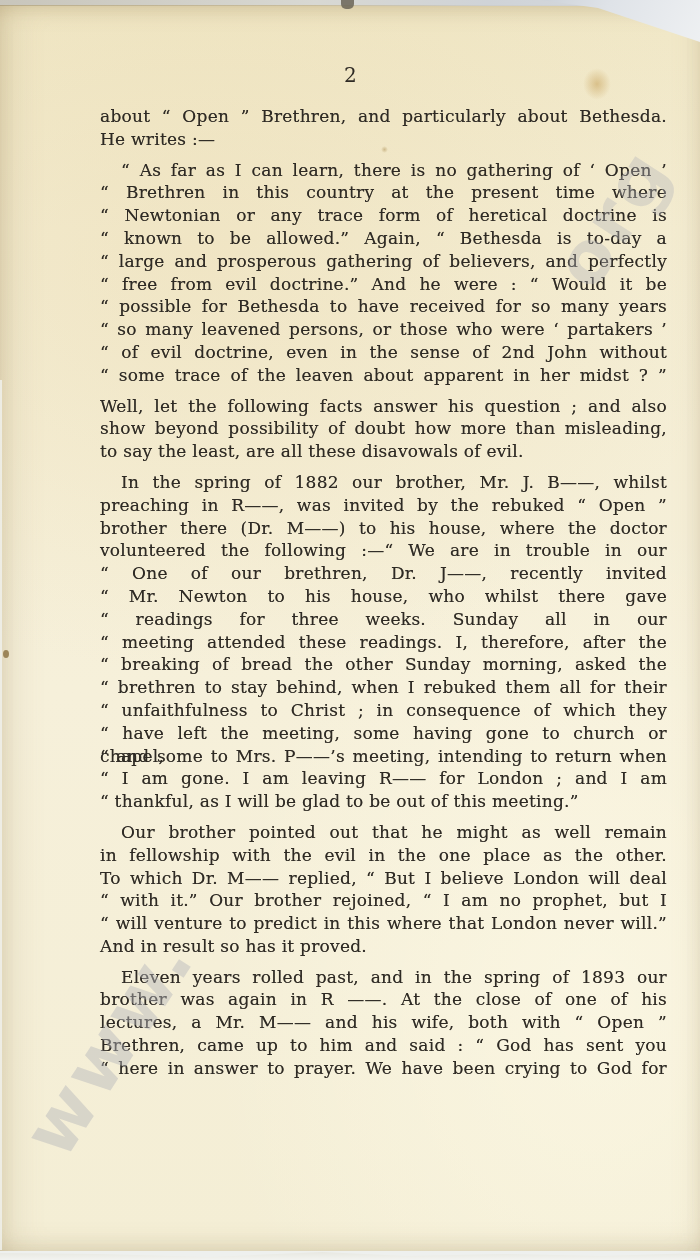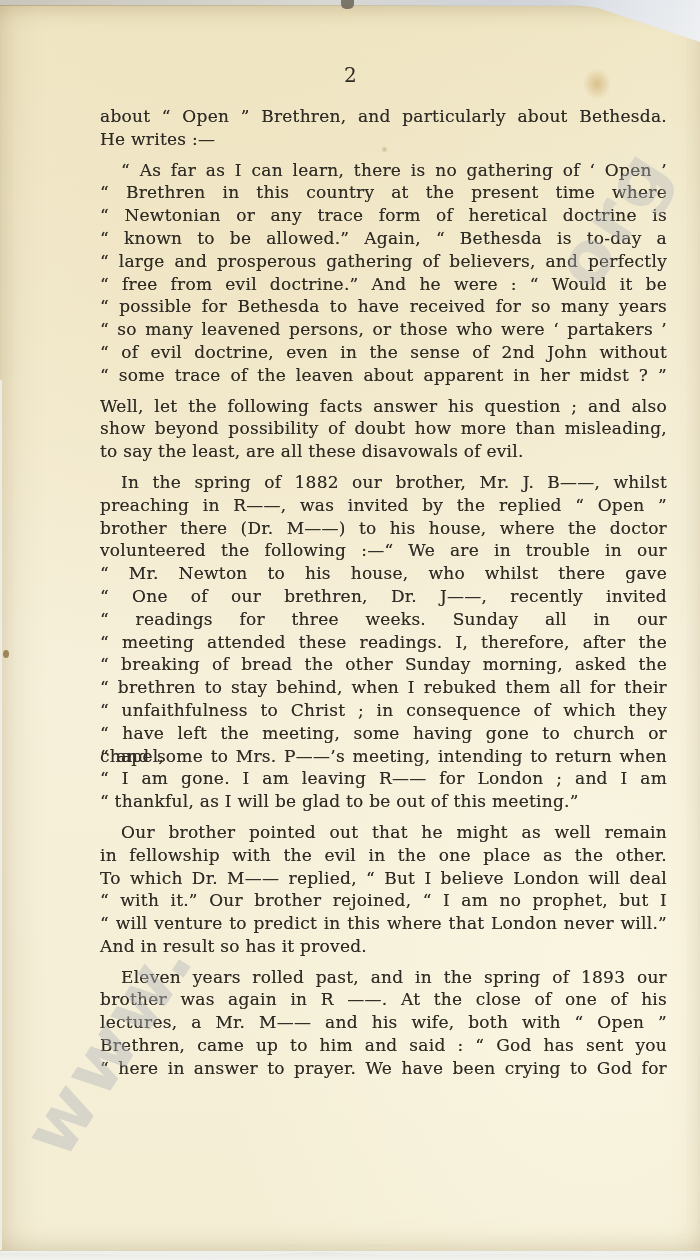--- a/index.html
+++ b/index.html
@@ -88,25 +88,25 @@
       <div class="line just">“ large and prosperous gathering of believers, and perfectly</div>
       <div class="line just">“ free from evil doctrine.” And he were : “ Would it be</div>
       <div class="line just">“ possible for Bethesda to have received for so many years</div>
       <div class="line just">“ so many leavened persons, or those who were ‘ partakers ’</div>
       <div class="line just">“ of evil doctrine, even in the sense of 2nd John without</div>
       <div class="line just">“ some trace of the leaven about apparent in her midst ? ”</div>
       <div class="line just gap">Well, let the following facts answer his question ; and also</div>
       <div class="line just">show beyond possibility of doubt how more than misleading,</div>
       <div class="line">to say the least, are all these disavowals of evil.</div>
       <div class="line just ind gap">In the spring of 1882 our brother, Mr. J. B——, whilst</div>
-      <div class="line just">preaching in R——, was invited by the replied “ Open ”</div>
+      <div class="line just">preaching in R——, was invited by the rebuked “ Open ”</div>
       <div class="line just">brother there (Dr. M——) to his house, where the doctor</div>
       <div class="line just">volunteered the following :—“ We are in trouble in our</div>
+      <div class="line just">“ One of our brethren, Dr. J——, recently invited</div>
       <div class="line just">“ Mr. Newton to his house, who whilst there gave</div>
-      <div class="line just">“ One of our brethren, Dr. J——, recently invited</div>
       <div class="line just">“ readings for three weeks. Sunday all in our</div>
       <div class="line just">“ meeting attended these readings. I, therefore, after the</div>
       <div class="line just">“ breaking of bread the other Sunday morning, asked the</div>
       <div class="line just">“ brethren to stay behind, when I rebuked them all for their</div>
       <div class="line just">“ unfaithfulness to Christ ; in consequence of which they</div>
       <div class="line just">“ have left the meeting, some having gone to church or chapel,</div>
       <div class="line just">“ and some to Mrs. P——’s meeting, intending to return when</div>
       <div class="line just">“ I am gone. I am leaving R—— for London ; and I am</div>
       <div class="line">“ thankful, as I will be glad to be out of this meeting.”</div>
       <div class="line just ind gap">Our brother pointed out that he might as well remain</div>

